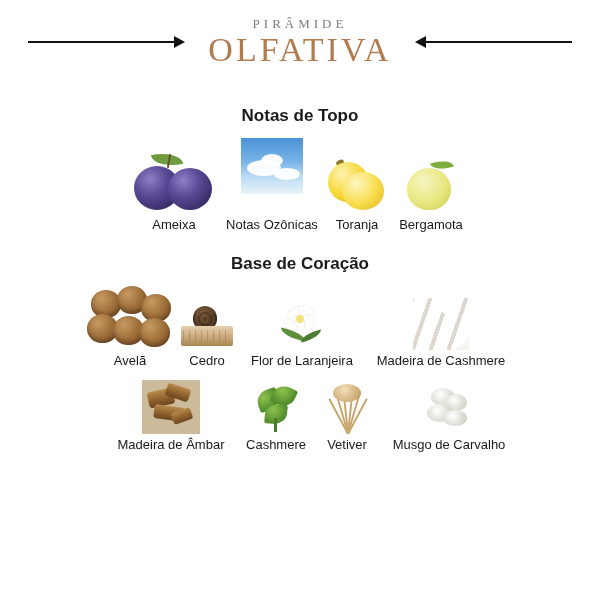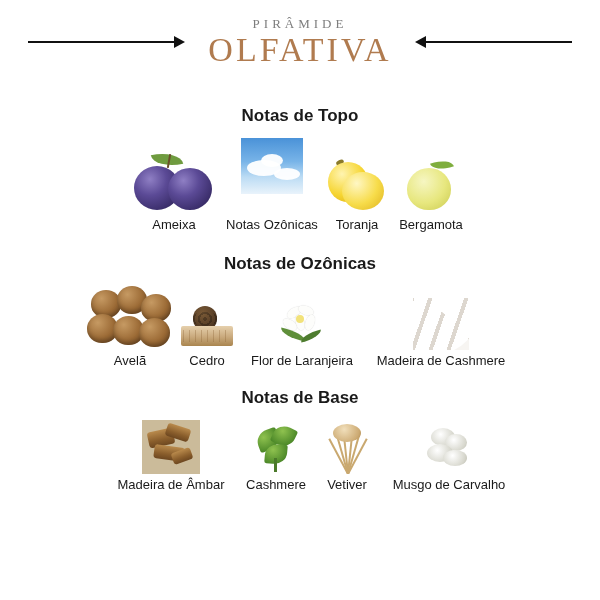--- a/index.html
+++ b/index.html
@@ -425,21 +425,21 @@
           <span class="bg-leaf"></span>
           <span class="bg-body"></span>
         </div>
         <div class="note-label">Bergamota</div>
       </div>
 
     </div>
   </div>
 
   <div class="section section-heart">
-    <div class="section-title">Notas de Ozônicas</div>
+    <div class="section-title">Base de Coração</div>
     <div class="notes-row row-heart">
 
       <div class="note" style="width:92px;">
         <div class="art art-haz note-img">
           <span class="haz haz1"></span>
             <span class="haz haz2"></span>
             <span class="haz haz3"></span>
           <span class="haz haz4"></span>
             <span class="haz haz5"></span>
             <span class="haz haz6"></span>
@@ -476,21 +476,20 @@
           <span class="cash-swirl"></span>
         </div>
         <div class="note-label">Madeira de Cashmere</div>
       </div>
 
 
     </div>
   </div>
 
   <div class="section section-base">
-    <div class="section-title">Notas de Base</div>
     <div class="notes-row row-base">
 
       <div class="note" style="width:132px;">
         <div class="art art-amber note-img">
           <span class="amber-chunk a1"></span>
             <span class="amber-chunk a2"></span>
           <span class="amber-chunk a3"></span>
             <span class="amber-chunk a4"></span>
         </div>
         <div class="note-label">Madeira de Âmbar</div>

